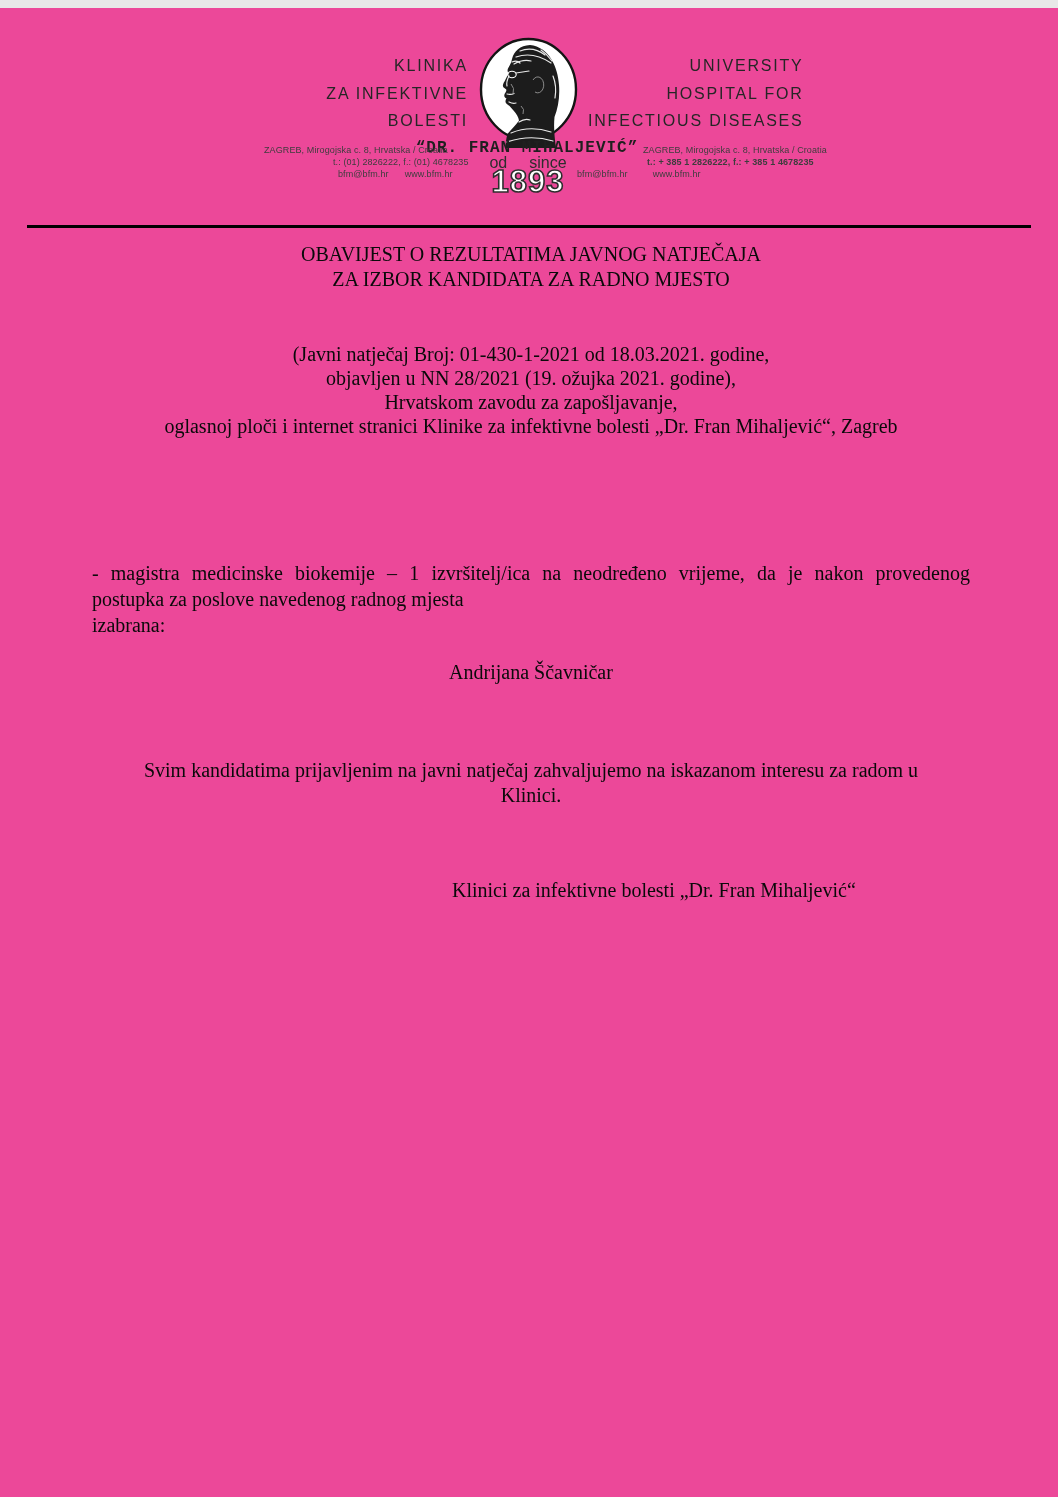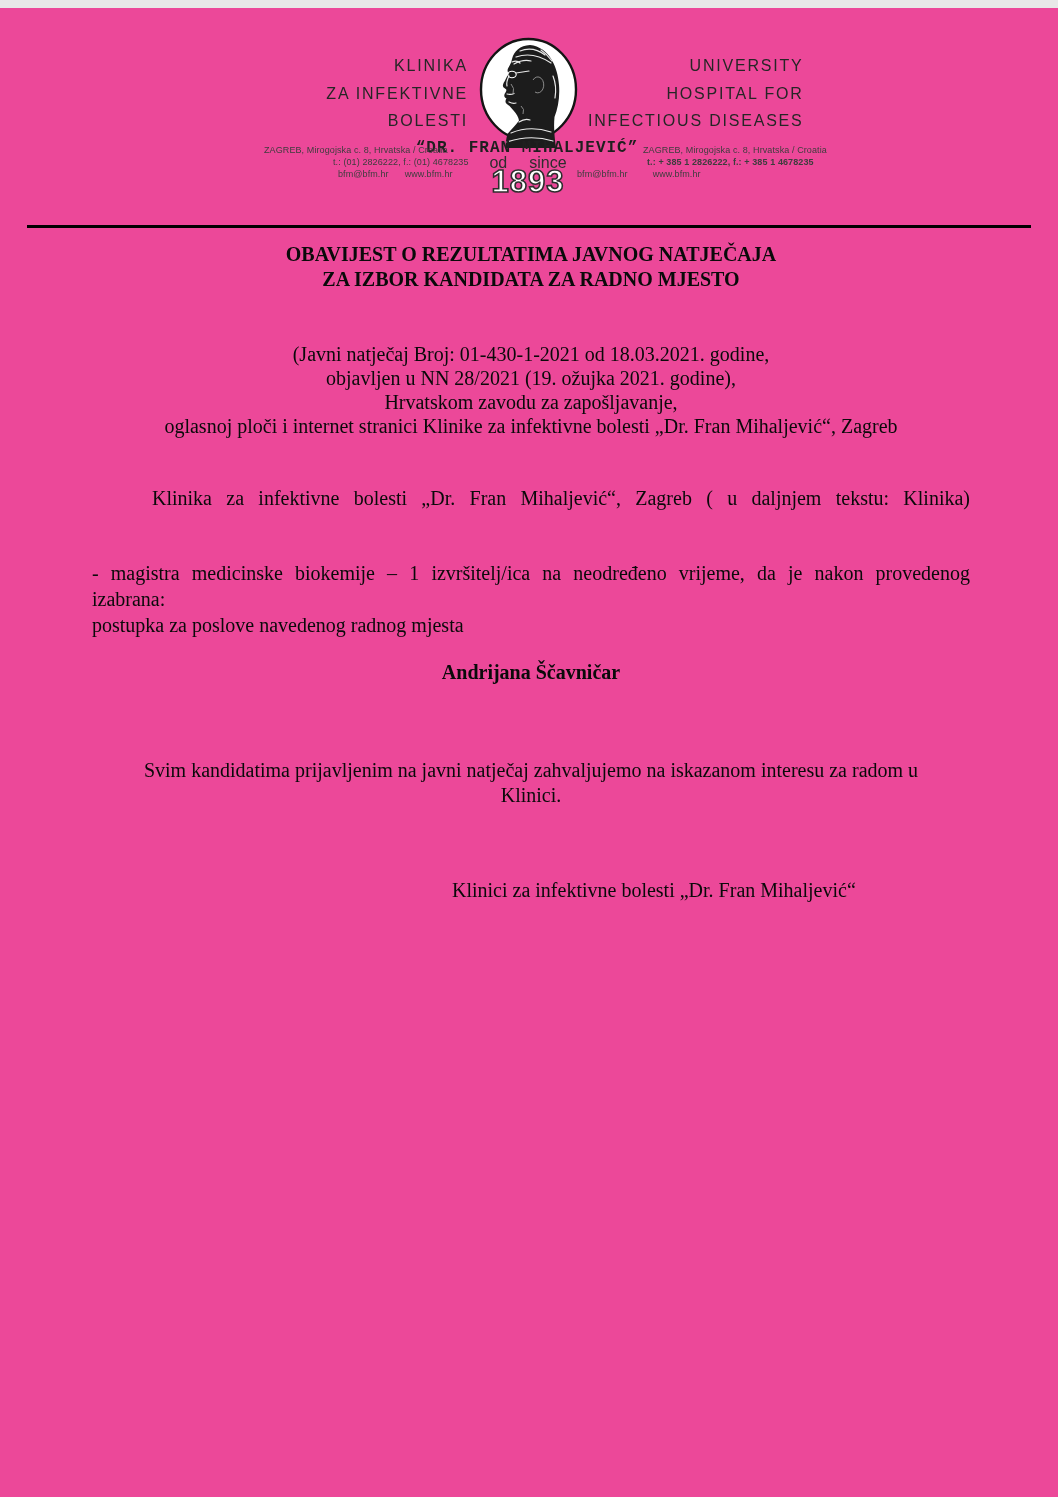--- a/index.html
+++ b/index.html
@@ -44,21 +44,21 @@
   .lh-contact{
     position:absolute;
     font-family:"Liberation Sans","DejaVu Sans",sans-serif;
     font-size:9px;line-height:11px;color:#3d3d3d;
     letter-spacing:.1px;white-space:nowrap;
   }
   .rule{position:absolute;left:27px;top:217px;width:1004px;height:3px;background:#000;}
   
   .doc{position:absolute;left:92px;width:878px;font-size:20px;}
   .center{text-align:center;white-space:pre-line;}
-  .bold{font-weight:700;}
+  .bold{font-weight:400;}
   .title-block{top:234px;line-height:25px;}
   .pub-block{top:334px;line-height:24px;}
   .intro-block{top:478px;line-height:25px;}
   .intro-line1{text-align:justify;text-align-last:justify;text-indent:60px;}
   .pos-block{top:552px;line-height:26px;}
   .pos-line1{text-align:justify;text-align-last:justify;}
   .name-block{top:652px;line-height:25px;}
   .close-block{top:750px;line-height:25px;}
   .signature{position:absolute;left:452px;top:871px;font-size:20px;white-space:nowrap;}
 </style>
@@ -131,27 +131,26 @@
 
     <div class="doc center bold title-block">OBAVIJEST O REZULTATIMA JAVNOG NATJEČAJA
 ZA IZBOR KANDIDATA ZA RADNO MJESTO</div>
 
     <div class="doc center pub-block">(Javni natječaj Broj: 01-430-1-2021 od 18.03.2021. godine,
 objavljen u NN 28/2021 (19. ožujka 2021. godine),
 Hrvatskom zavodu za zapošljavanje,
 oglasnoj ploči i internet stranici Klinike za infektivne bolesti „Dr. Fran Mihaljević“, Zagreb</div>
 
     <div class="doc intro-block">
-      <div class="intro-line1">Klinika za infektivne bolesti „Dr. Fran Mihaljević“, Zagreb ( u daljnjem tekstu: Klinika)</div>
     </div>
 
     <div class="doc pos-block">
       <div class="pos-line1">- magistra medicinske biokemije – 1 izvršitelj/ica  na neodređeno vrijeme, da je nakon provedenog</div>
+      <div>postupka za poslove navedenog radnog mjesta</div>
       <div>izabrana:</div>
-      <div>postupka za poslove navedenog radnog mjesta</div>
     </div>
 
     <div class="doc center bold name-block">Andrijana Ščavničar</div>
 
     <div class="doc center close-block">Svim kandidatima prijavljenim na javni natječaj zahvaljujemo na iskazanom interesu za radom u
 Klinici.</div>
 
     <div class="signature">Klinici za infektivne bolesti „Dr. Fran Mihaljević“</div>
 
   </main>

